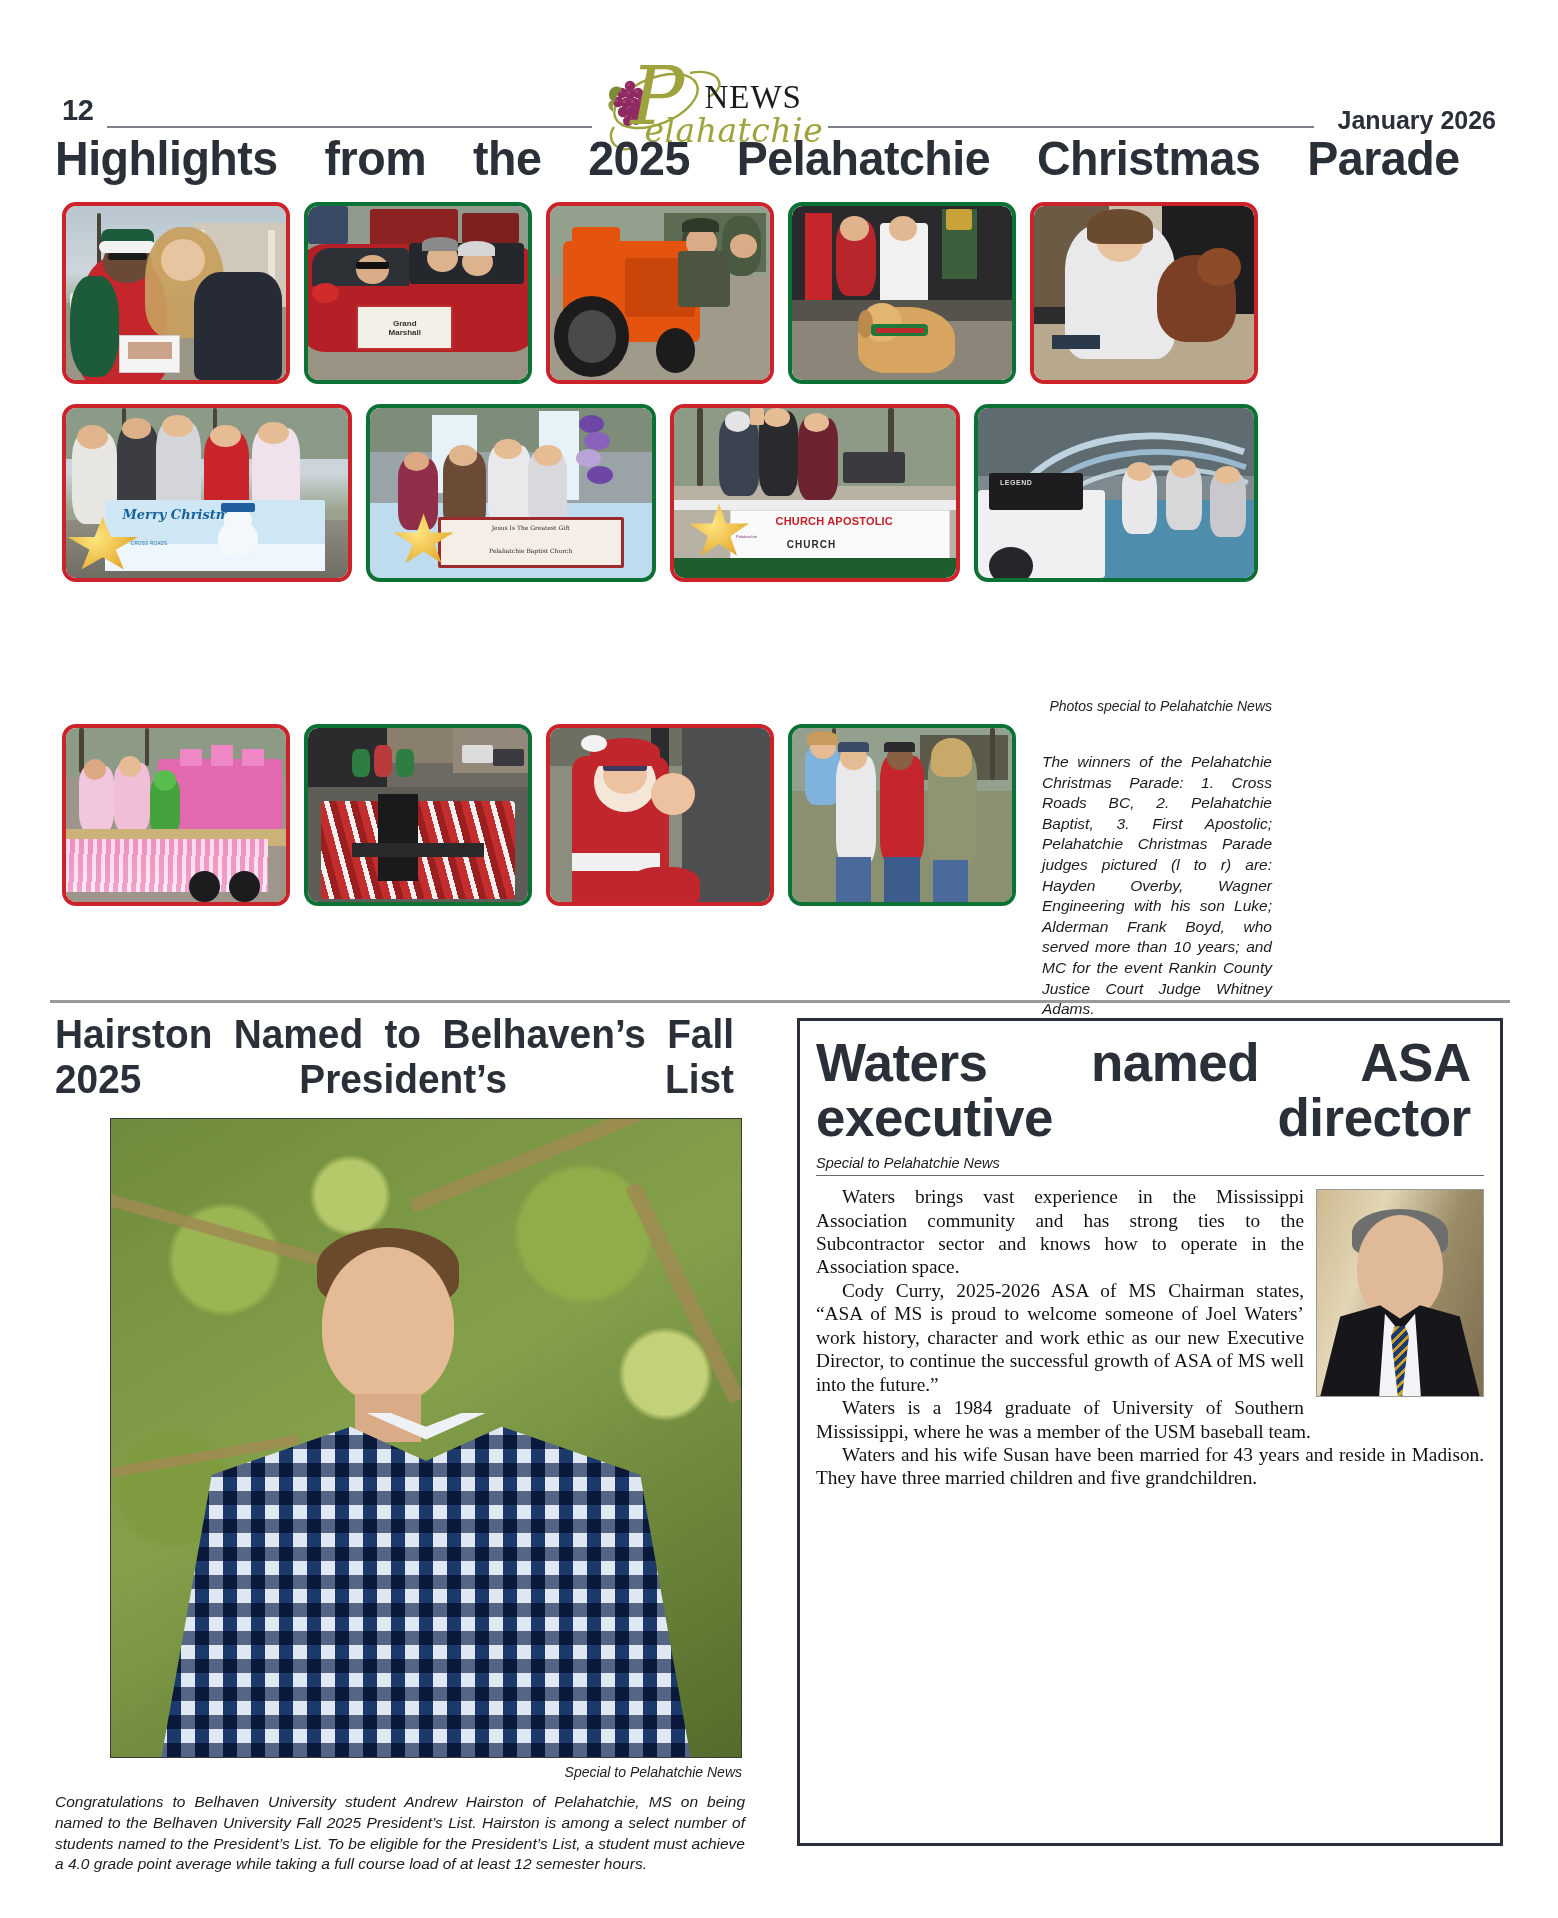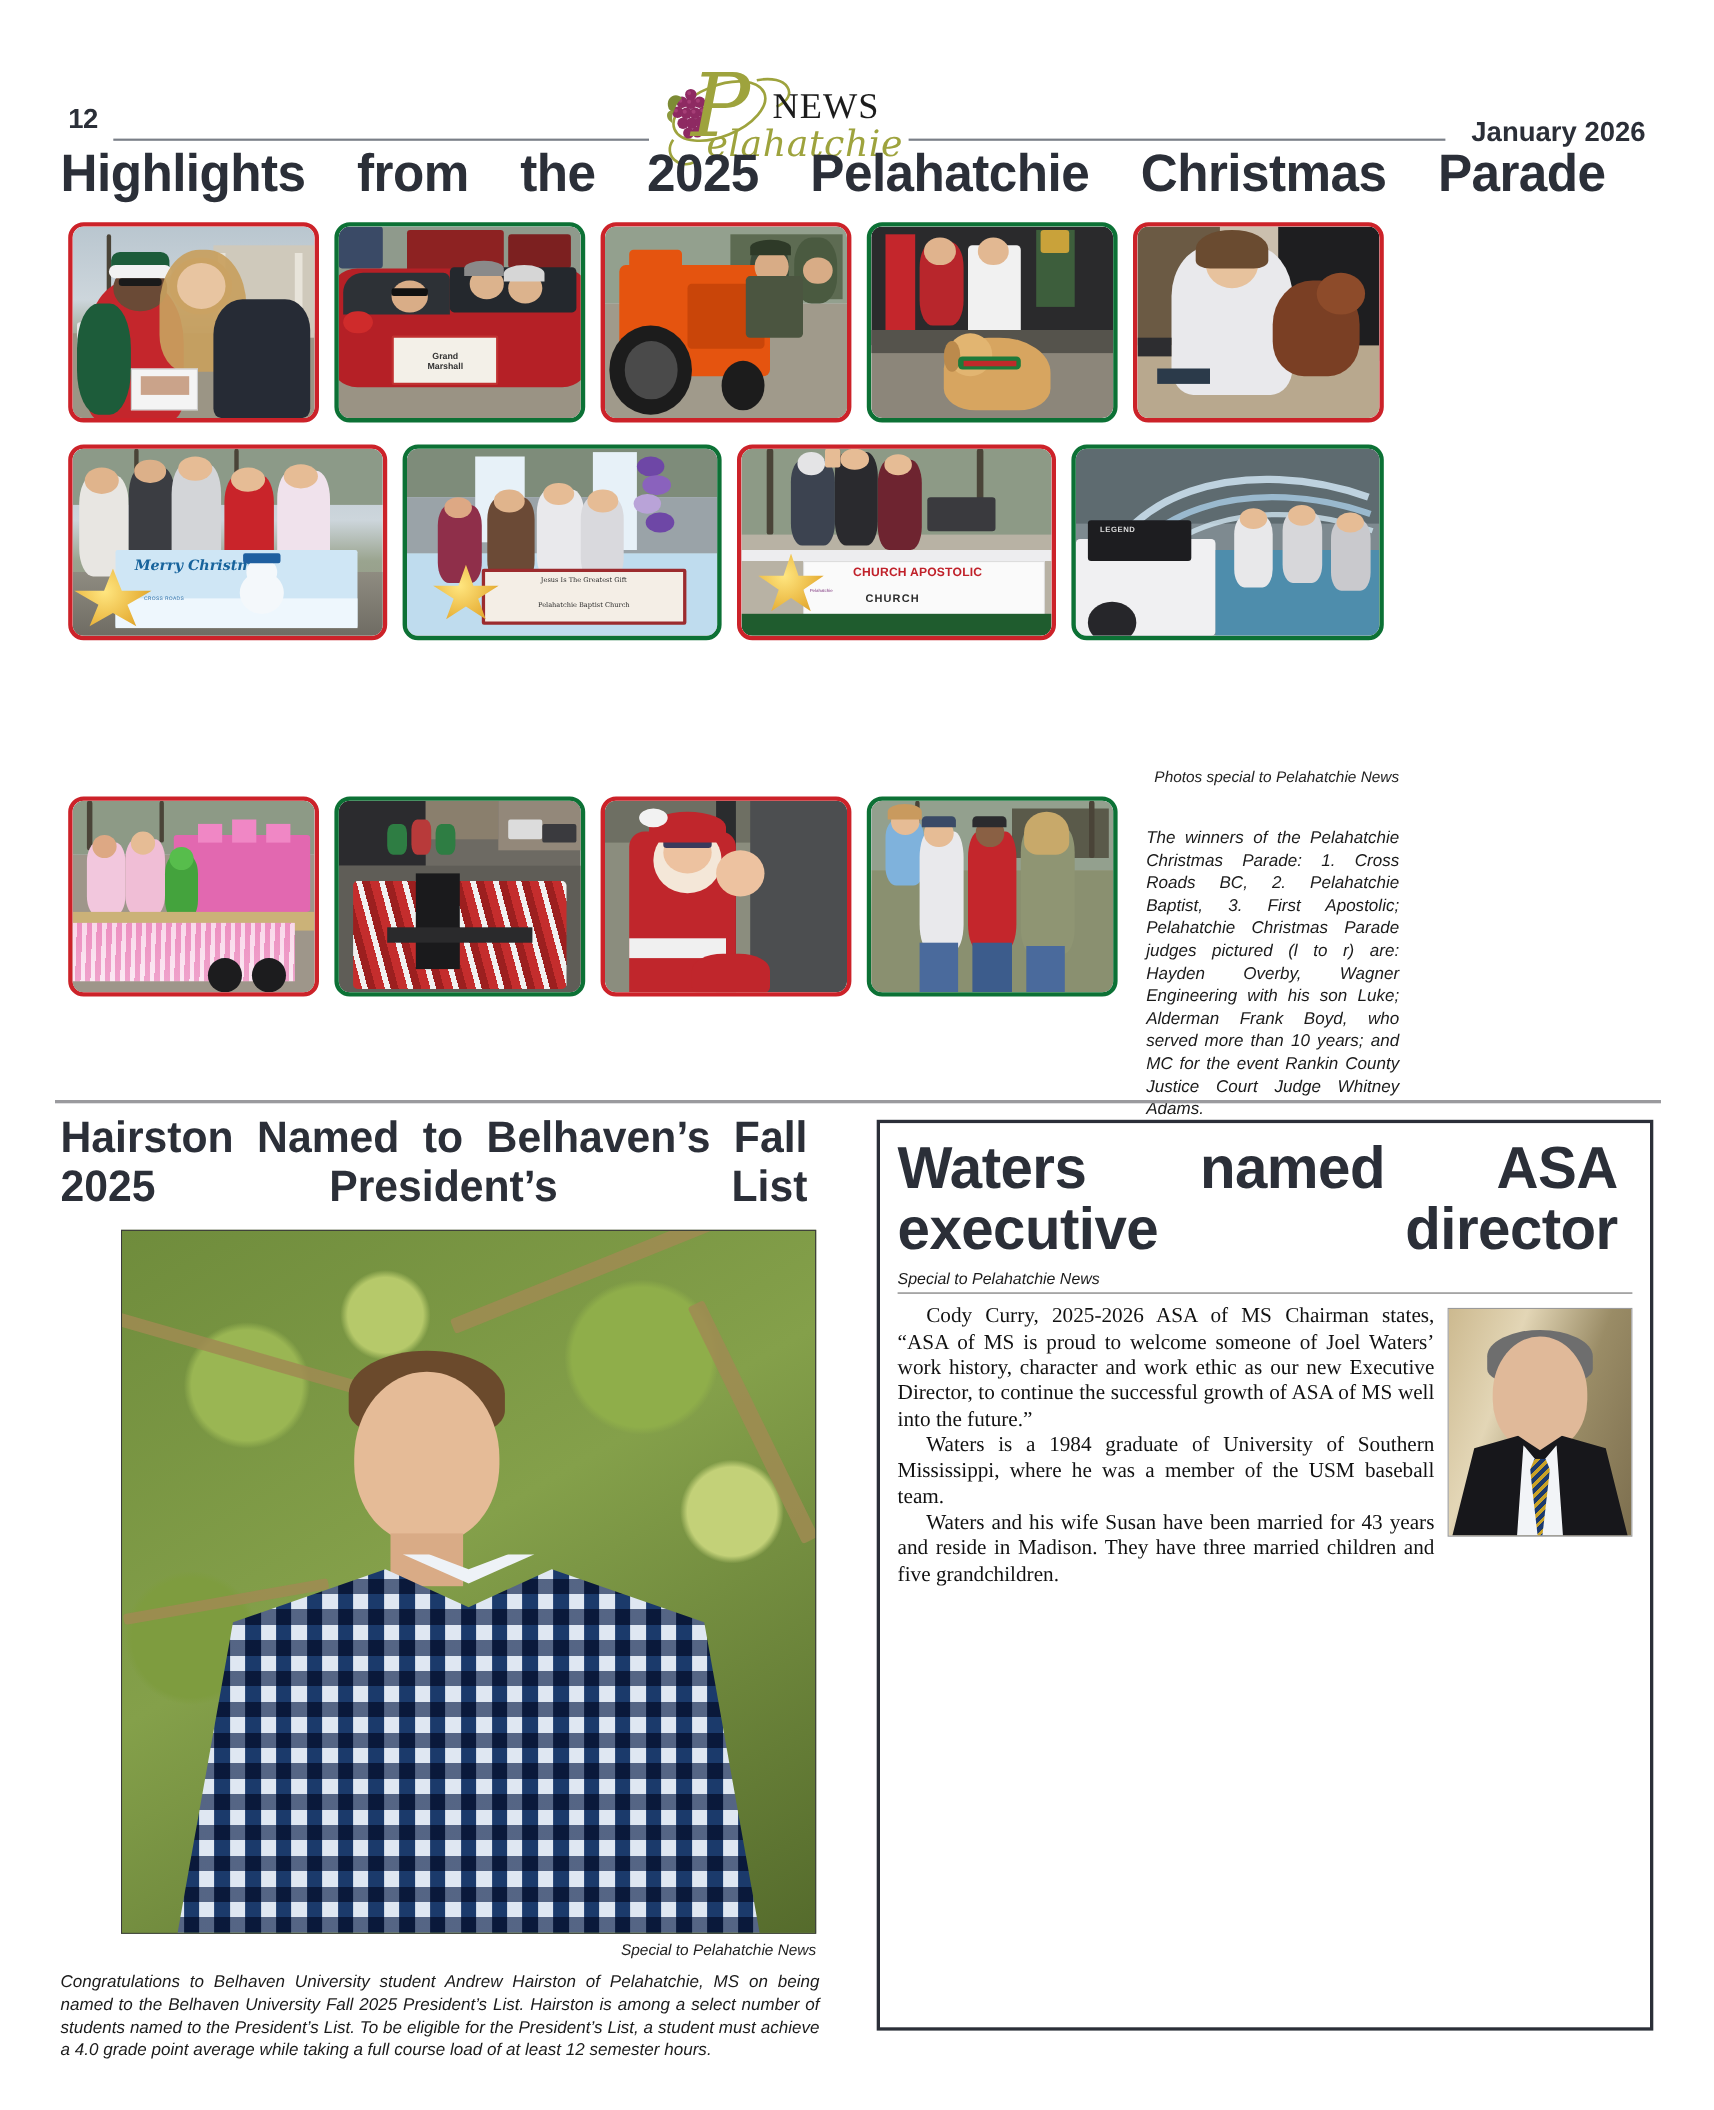--- a/index.html
+++ b/index.html
@@ -16,21 +16,21 @@
   .page { position: relative; width: 1558px; height: 1918px; padding: 0; }
 
   
   .masthead {
     position: absolute;
     left: 62px; top: 78px;
     width: 1434px; height: 70px;
     display: flex; align-items: center;
   }
   .page-num {
-    font-size: 25px; font-weight: bold; color: #2b2f38;
+    font-size: 29px; font-weight: bold; color: #2b2f38;
     letter-spacing: -0.5px; flex: 0 0 auto; padding-right: 14px;
     align-self: flex-start; margin-top: 16px;
   }
   .mast-rule { flex: 1 1 auto; height: 2px; background: #7a7f88; margin-top: 28px; }
   .mast-rule.left { max-width: 570px; }
 
   .logo-block {
     flex: 0 0 auto; width: 220px; height: 92px;
     position: relative; margin: 0 8px;
   }
@@ -572,19 +572,20 @@
     <div class="waters-credit">Special to Pelahatchie News</div>
 
     <div class="waters-body">
       <div class="waters-photo">
         <div class="wp-hair"></div>
         <div class="wp-head"></div>
         <div class="wp-suit"></div>
         <div class="wp-shirt"></div>
         <div class="wp-tie"></div>
       </div>
+      <p>Waters brings vast experience in the Mississippi Association community and has strong ties to the Subcontractor sector and knows how to operate in the Association space.</p>
       <p>Cody Curry, 2025-2026 ASA of MS Chairman states, “ASA of MS is proud to welcome someone of Joel Waters’ work history, character and work ethic as our new Executive Director, to continue the successful growth of ASA of MS well into the future.”</p>
       <p>Waters is a 1984 graduate of University of Southern Mississippi, where he was a member of the USM baseball team.</p>
       <p>Waters and his wife Susan have been married for 43 years and reside in Madison.  They have three married children and five grandchildren.</p>
     </div>
   </div>
 
 </div>
 
 </body></html>

